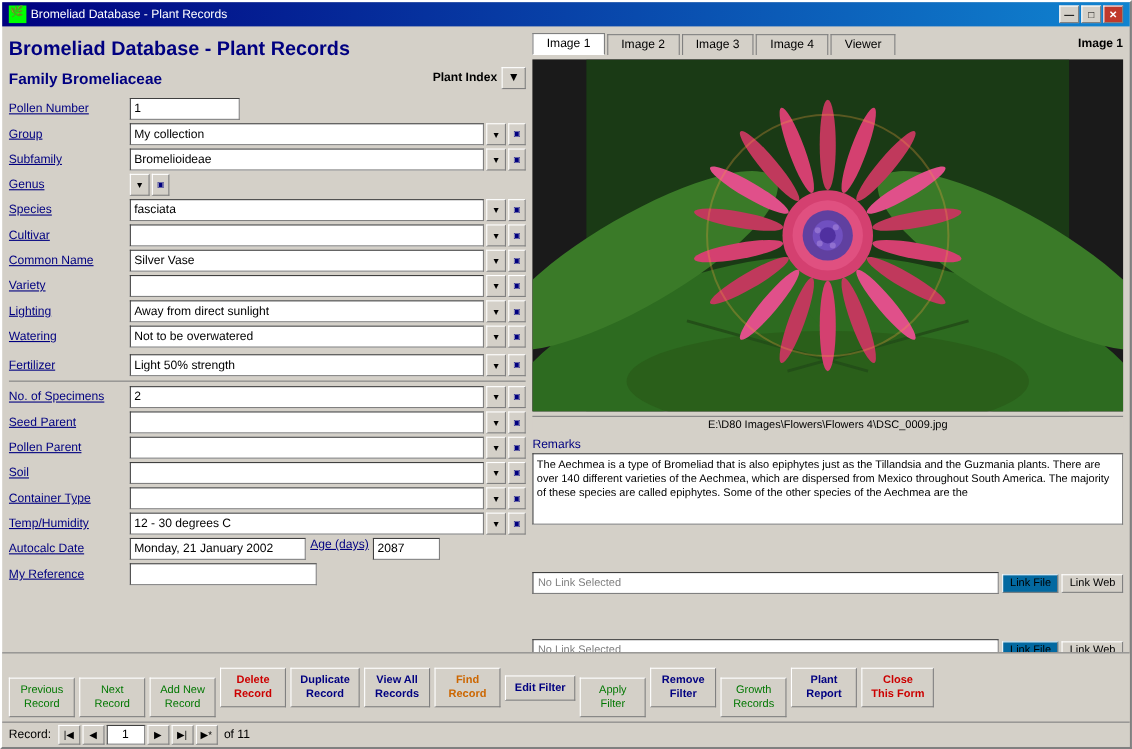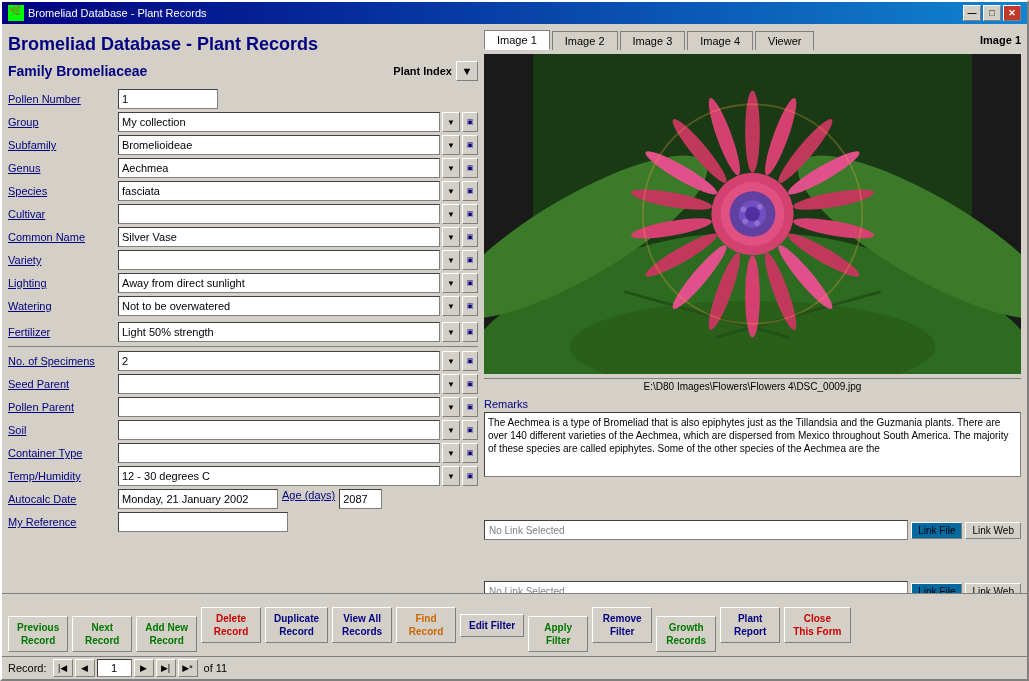--- a/index.html
+++ b/index.html
@@ -205,21 +205,21 @@
       border-left-color: #404040;
       padding: 1px 3px;
       font-size: 11px;
     }
     .age-label {
       font-size: 11px;
       color: #000080;
       text-decoration: underline;
     }
     .age-input {
-      width: 43px;
+      width: 61px;
       height: 20px;
       background: white;
       border: 1px solid #808080;
       border-top-color: #404040;
       border-left-color: #404040;
       padding: 1px 3px;
       font-size: 11px;
     }
     .right-panel {
       flex: 1;
@@ -353,21 +353,21 @@
       border: 1px solid #808080;
       border-top-color: #ffffff;
       border-left-color: #ffffff;
       cursor: pointer;
       font-size: 10px;
       text-align: center;
       min-width: 60px;
       line-height: 1.3;
       font-family: inherit;
     }
-    .toolbar-btn.green { color: #007700; font-weight: bold; margin-top: 18px; }
+    .toolbar-btn.green { color: #007700; font-weight: normal; margin-top: 18px; }
     .toolbar-btn.red { color: #cc0000; font-weight: bold; }
     .toolbar-btn.blue-dark { color: #000080; font-weight: bold; }
     .toolbar-btn.orange { color: #cc6600; font-weight: bold; }
     .status-bar {
       background: #d4d0c8;
       border-top: 1px solid #808080;
       padding: 2px 6px;
       display: flex;
       align-items: center;
       gap: 6px;
@@ -462,21 +462,20 @@
           <div class="field-input-area">
             <input type="text" class="field-input" value="Bromelioideae" style="">
             <div class="dropdown-btn">▼</div>
             <div class="link-btn-small">▣</div>
           </div>
         </div>
 
         <div class="form-row">
           <span class="field-label">Genus</span>
           <div class="field-input-area">
-            <input type="text" class="field-input" value="Aechmea" style="">
             <div class="dropdown-btn">▼</div>
             <div class="link-btn-small">▣</div>
           </div>
         </div>
 
         <div class="form-row">
           <span class="field-label">Species</span>
           <div class="field-input-area">
             <input type="text" class="field-input" value="fasciata" style="">
             <div class="dropdown-btn">▼</div>

